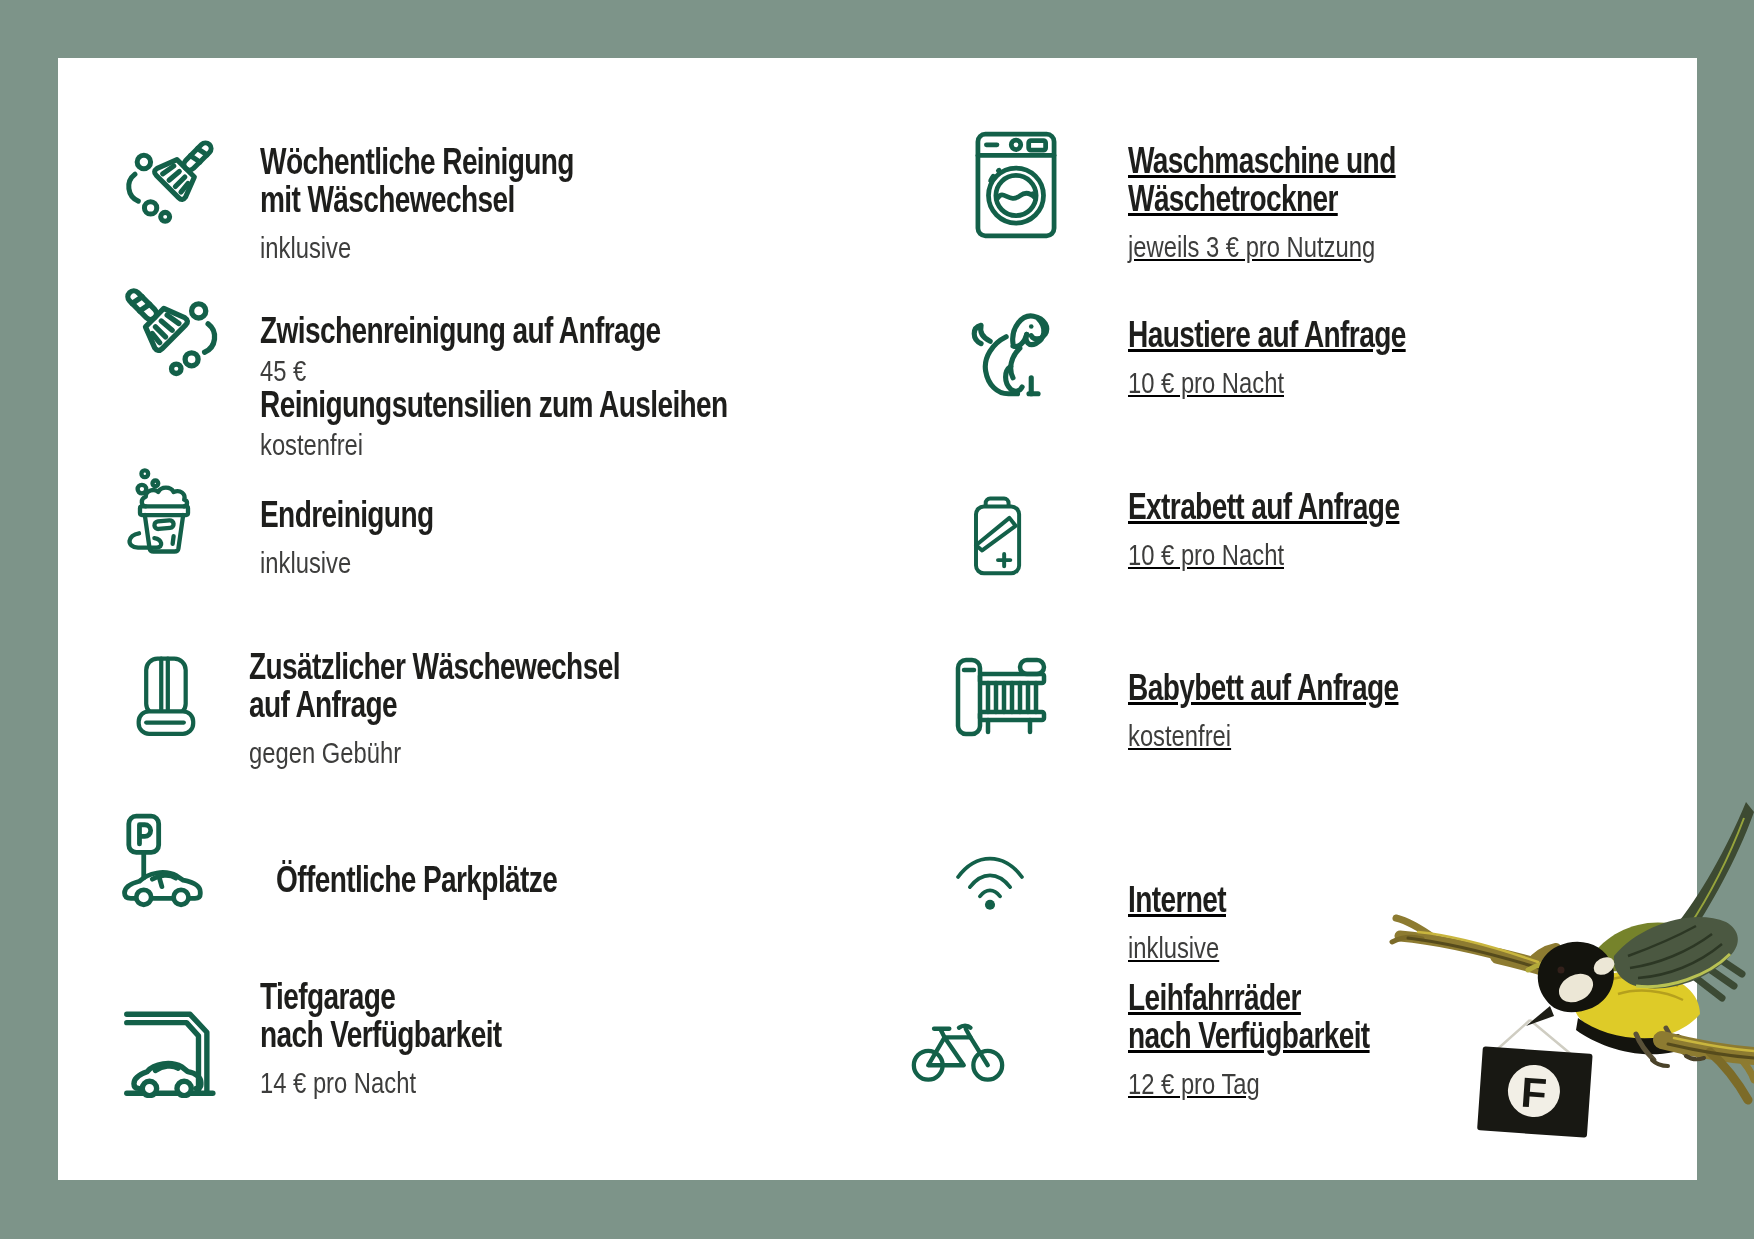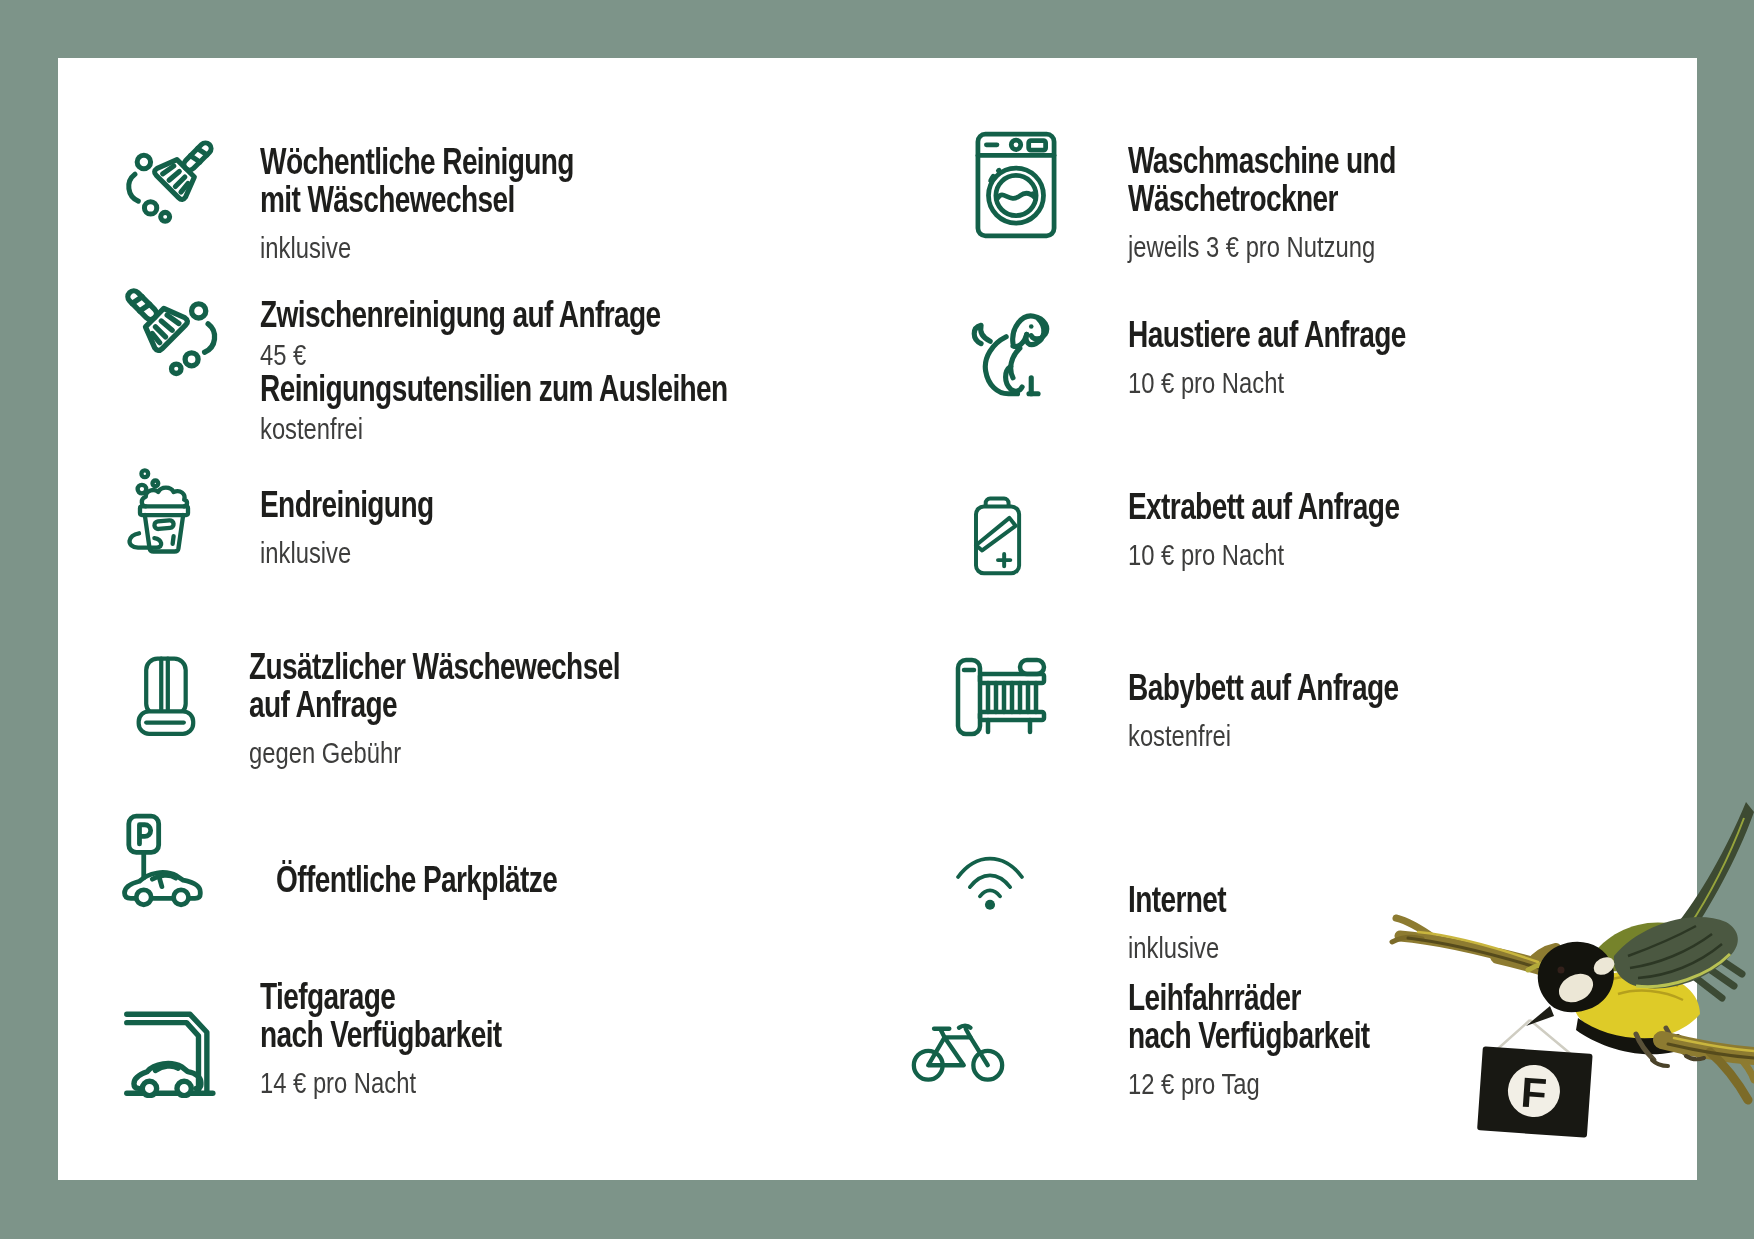--- a/index.html
+++ b/index.html
@@ -10,21 +10,21 @@
   html,body{width:1754px;height:1239px;overflow:hidden;}
   body{font-family:"Liberation Sans", sans-serif; background:var(--frame);}
   .canvas{position:relative;width:1418px;height:1239px;background:var(--frame);}
   .card{position:absolute;left:58px;top:58px;width:1639px;height:1122px;background:var(--card);}
   .icon-box{position:absolute;color:var(--icon);}
   .icon-box svg{width:100%;height:100%;display:block;}
   .ic{fill:none;stroke:currentColor;stroke-width:4.5;stroke-linecap:round;stroke-linejoin:round;}
   .ic-fill{fill:currentColor;stroke:none;}
   .ic-mask{fill:#ffffff;stroke:currentColor;stroke-width:4.5;stroke-linecap:round;stroke-linejoin:round;}
   .text{position:absolute;width:620px;}
-  .text.rcol{width:570px;}
+  .text.rcol{width:570px;text-decoration:underline;}
   .text h3{
     font-size:36px;line-height:38px;font-weight:700;letter-spacing:-0.8px;
     color:var(--title);white-space:pre-line;transform:scaleX(0.78);transform-origin:0 0;
   }
   .text p{
     font-size:29px;line-height:30px;font-weight:400;color:var(--price);
     margin-top:14px;transform:scaleX(0.82);transform-origin:0 0;white-space:pre-line;
   }
   .text p.tight{margin-top:6px;}
   .text h3.second{margin-top:0;}
@@ -76,21 +76,21 @@
           </g>
           <g class="ic">
             <circle cx="24" cy="33" r="6"></circle>
             <path d="M16,44 A14,14 0 0 0 19,68"></path>
             <circle cx="30" cy="74" r="5.5"></circle>
             <circle cx="43" cy="82" r="4"></circle>
           </g>
         </g>
       </svg>
     </div>
-    <div class="text" style="left:260px;top:296px">
+    <div class="text" style="left:260px;top:312px">
       <h3>Zwischenreinigung auf Anfrage</h3>
       <p class="tight">45 €</p>
       <h3 class="second">Reinigungsutensilien zum Ausleihen</h3>
       <p class="tight">kostenfrei</p>
     </div>
   </div>
 
   <div>
     <div class="icon-box" style="left:116px;top:442px;width:96px;height:148px">
       <svg viewBox="0 0 100 104">
@@ -100,21 +100,21 @@
           <circle cx="27" cy="24" r="4.5"></circle>
           <path d="M31,42 C26,42 25,34 31,32 C31,25 40,23 44,27 C47,21 57,21 60,27 C67,24 73,29 71,35 C75,36 75,41 71,42"></path>
           <rect x="25" y="42" width="50" height="9" rx="2"></rect>
           <path d="M30,51 L35,86 Q35.5,89 39,89 H61 Q64.5,89 65,86 L70,51"></path>
           <rect x="40" y="57" width="20" height="8" rx="4" transform="rotate(-5 50 61)"></rect>
           <path d="M59,81 L60,73"></path>
           <path d="M24,70 C12,72 10,84 23,85 H42 C50,85 48,76 40,75"></path>
         </g>
       </svg>
     </div>
-    <div class="text" style="left:260px;top:486px">
+    <div class="text" style="left:260px;top:496px">
       <h3>Endreinigung</h3>
       <p>inklusive</p>
     </div>
   </div>
 
   <div>
     <div class="icon-box" style="left:118px;top:652px;width:94px;height:96px">
       <svg viewBox="0 0 100 100">
         <g class="ic">
           <rect x="30" y="6" width="42" height="60" rx="12"></rect>

